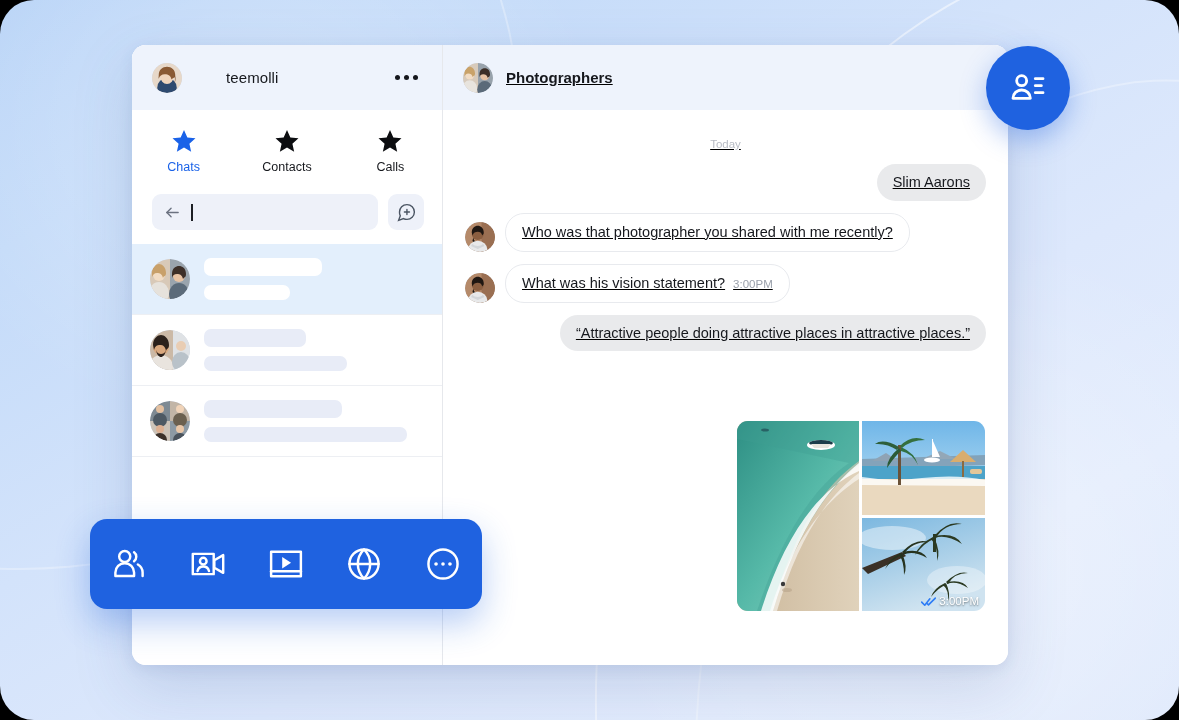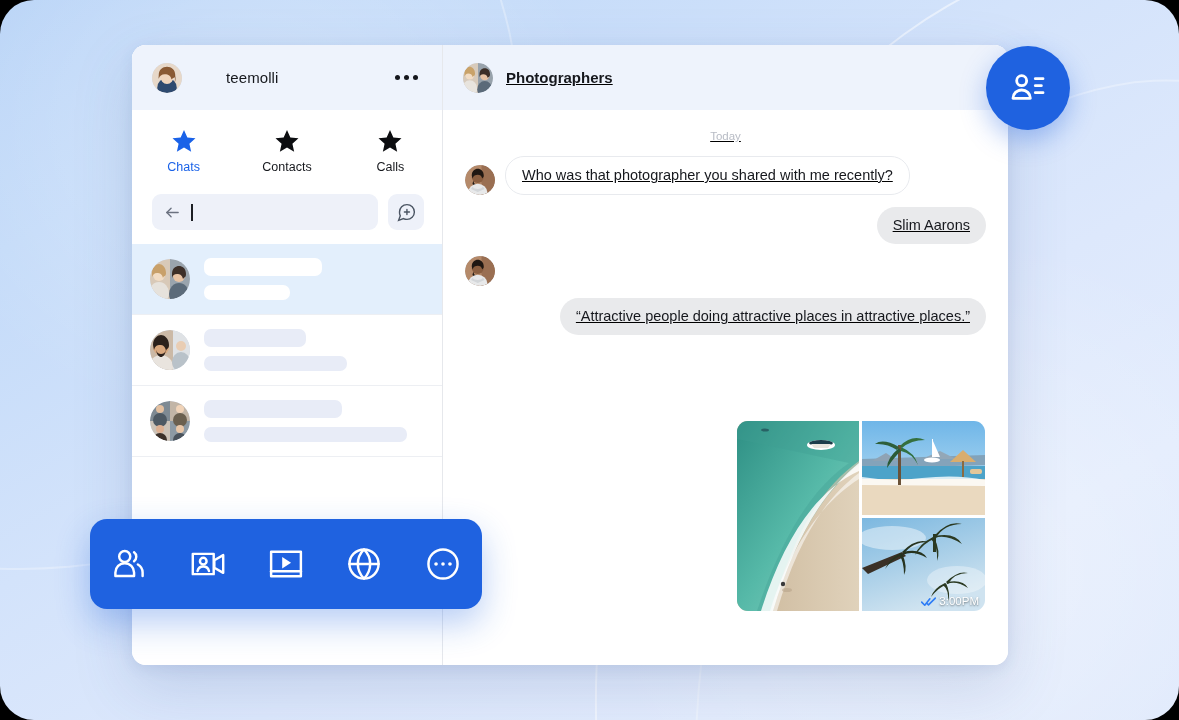--- a/index.html
+++ b/index.html
@@ -85,21 +85,21 @@
   .sk { border-radius:7px; background:#e8ecf7; }
   .chatrow.sel .sk { background:#ffffff; }
   .sk-lines { display:flex; flex-direction:column; gap:9px; }
 
   
   #conv { flex:1; display:flex; flex-direction:column; background:#fff; position:relative;text-decoration:underline; }
   .conv-head { height:65px; background:#eef3fc; display:flex; align-items:center; padding:0 20px; gap:13px; }
   .conv-title { font-size:15px; color:#16181d; font-weight:600; }
   .conv-body { flex:1; position:relative; padding: 16px 22px 0; overflow:hidden; }
 
-  .daysep { text-align:center; font-size:11.5px; color:#b8bcc5; margin: 4px 0 14px; }
+  .daysep { text-align:center; font-size:11.5px; color:#b8bcc5; margin: 12px 0 14px; }
 
   .msg { display:flex; align-items:flex-end; gap:10px; margin-bottom:12px; }
   .msg.out { justify-content:flex-end; }
   .bubble {
     max-width: 560px; border-radius: 19px; padding: 9px 16px;
     font-size:14.5px; color:#16181d; line-height:1.3; white-space:nowrap;
   }
   .bubble.in { background:#fff; border:1px solid #e8eaee; }
   .bubble.out { background:#e9eaec; }
   .bubble .time { font-size:11.5px; color:#9aa0ab; margin-left:8px; }
@@ -320,20 +320,24 @@
             <path d="M22 15c0-6 4-8 7-8s7 2 7 8c0 4-2 3-3 5-1-4-3-5-6-5s-4 1-5 4z" fill="#3c2e27"></path>
           </g>
             </svg>
         </div>
         <span class="conv-title">Photographers</span>
       </div>
 
       <div class="conv-body">
         <div class="daysep">Today</div>
 
+        <div class="msg out">
+          <div class="bubble out">Slim Aarons</div>
+        </div>
+
         <div class="msg">
           <div class="avatar msg-avatar">
             <svg viewBox="0 0 40 40">
                 <defs>
                   <clipPath id="a1">
                     <circle cx="20" cy="20" r="20"></circle>
                   </clipPath>
                 </defs>
                 <g clip-path="url(#a1)">
               <rect width="40" height="40" fill="#b58a6a"></rect>
@@ -342,43 +346,42 @@
               <path d="M9 14c0-6 4-9 8-9s8 3 8 9c0 3-1 2-2 4-1-4-3-5-6-5s-6 1-7 5z" fill="#1f1712"></path>
               <path d="M11 21c1 4 3 6 6 6-2 2-6 1-7-2z" fill="#1f1712"></path>
               <ellipse cx="17" cy="37" rx="13" ry="12" fill="#e8e9ea"></ellipse>
               <path d="M10 29c3 4 11 4 14 0l2 3-9 4-9-4z" fill="#d3d6d9"></path>
             </g>
               </svg>
           </div>
           <div class="bubble in">Who was that photographer you shared with me recently?</div>
         </div>
 
-        <div class="msg out">
-          <div class="bubble out">Slim Aarons</div>
-        </div>
-
 
         <div class="msg">
           <div class="avatar msg-avatar">
             <svg viewBox="0 0 40 40">
                 <defs>
                   <clipPath id="a2">
                     <circle cx="20" cy="20" r="20"></circle>
                   </clipPath>
                 </defs>
                 <g clip-path="url(#a2)">
               <rect width="40" height="40" fill="#b58a6a"></rect>
               <rect x="22" width="18" height="40" fill="#9a6f52"></rect>
               <circle cx="17" cy="16" r="8" fill="#8a5e40"></circle>
               <path d="M9 14c0-6 4-9 8-9s8 3 8 9c0 3-1 2-2 4-1-4-3-5-6-5s-6 1-7 5z" fill="#1f1712"></path>
               <path d="M11 21c1 4 3 6 6 6-2 2-6 1-7-2z" fill="#1f1712"></path>
               <ellipse cx="17" cy="37" rx="13" ry="12" fill="#e8e9ea"></ellipse>
               <path d="M10 29c3 4 11 4 14 0l2 3-9 4-9-4z" fill="#d3d6d9"></path>
             </g>
               </svg>
+          </div>
+          <div class="bubble in">
+            <span>What was his vision statement?</span><span class="time">3:00PM</span>
           </div>
         </div>
 
         <div class="msg out">
           <div class="bubble out">“Attractive people doing attractive places in attractive places.”</div>
         </div>
 
         <div class="gallery">
           <div class="left-img">
             <svg class="ph" viewBox="0 0 122 190" preserveAspectRatio="none">

